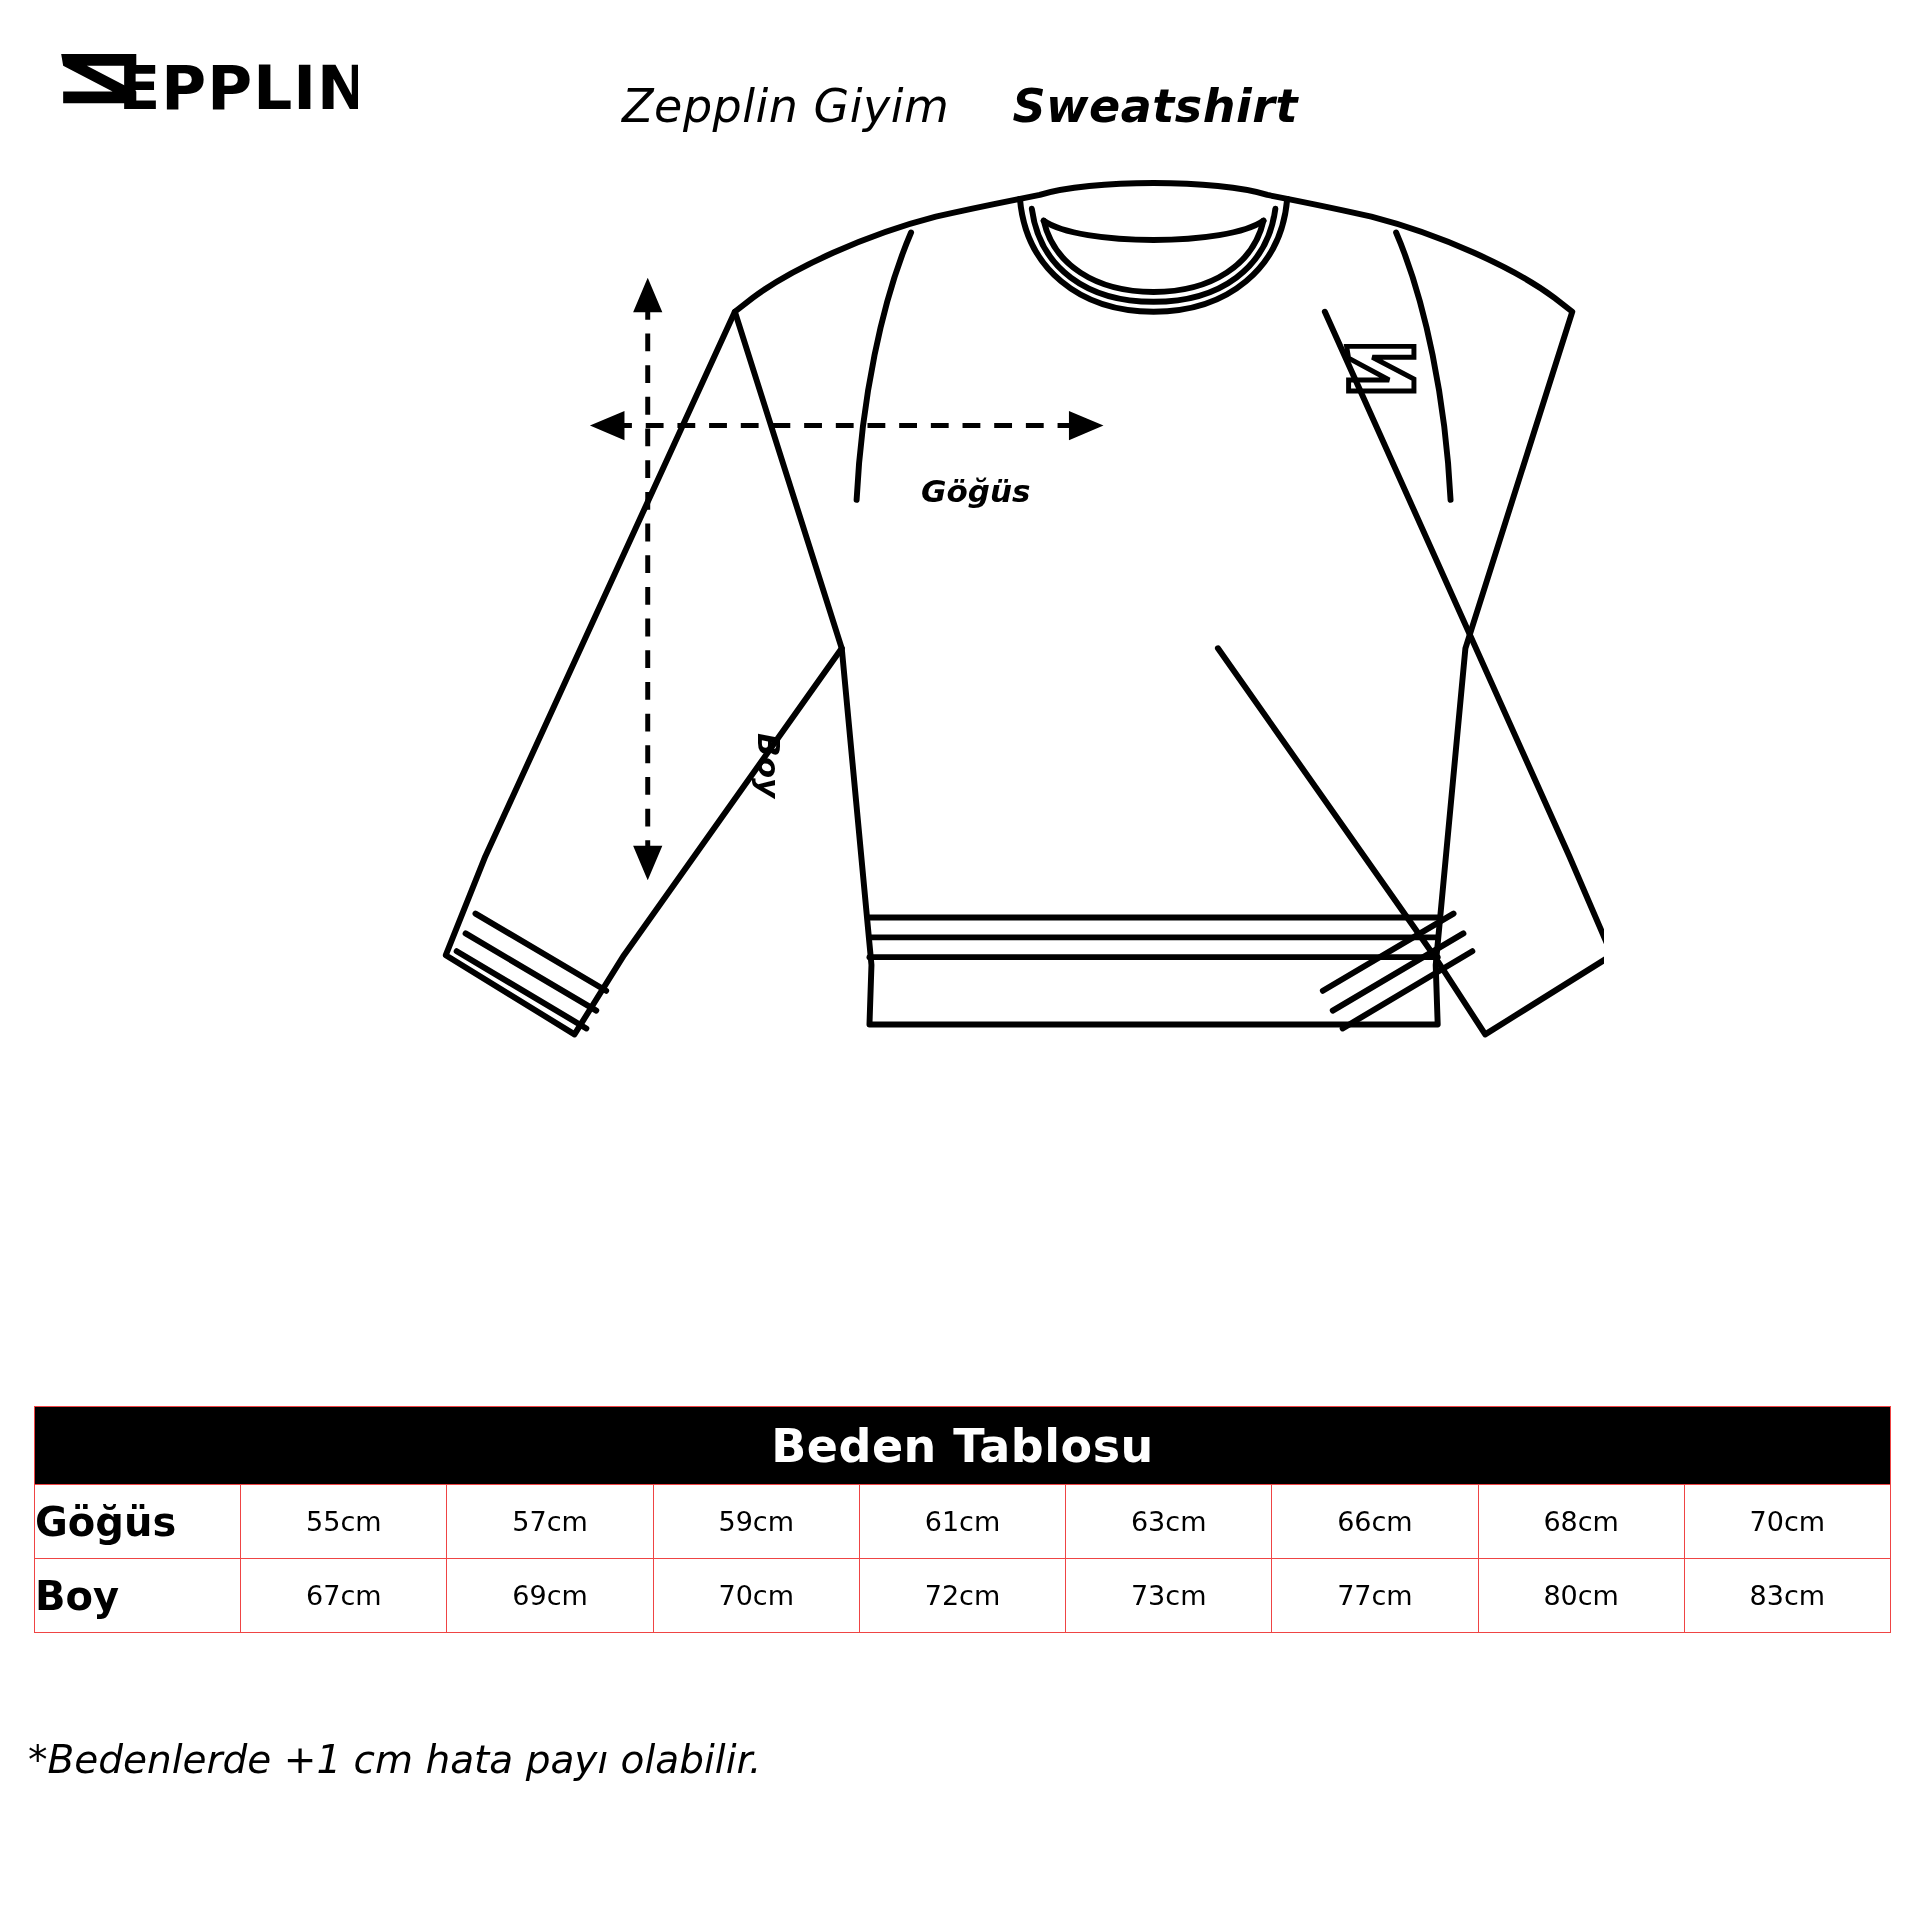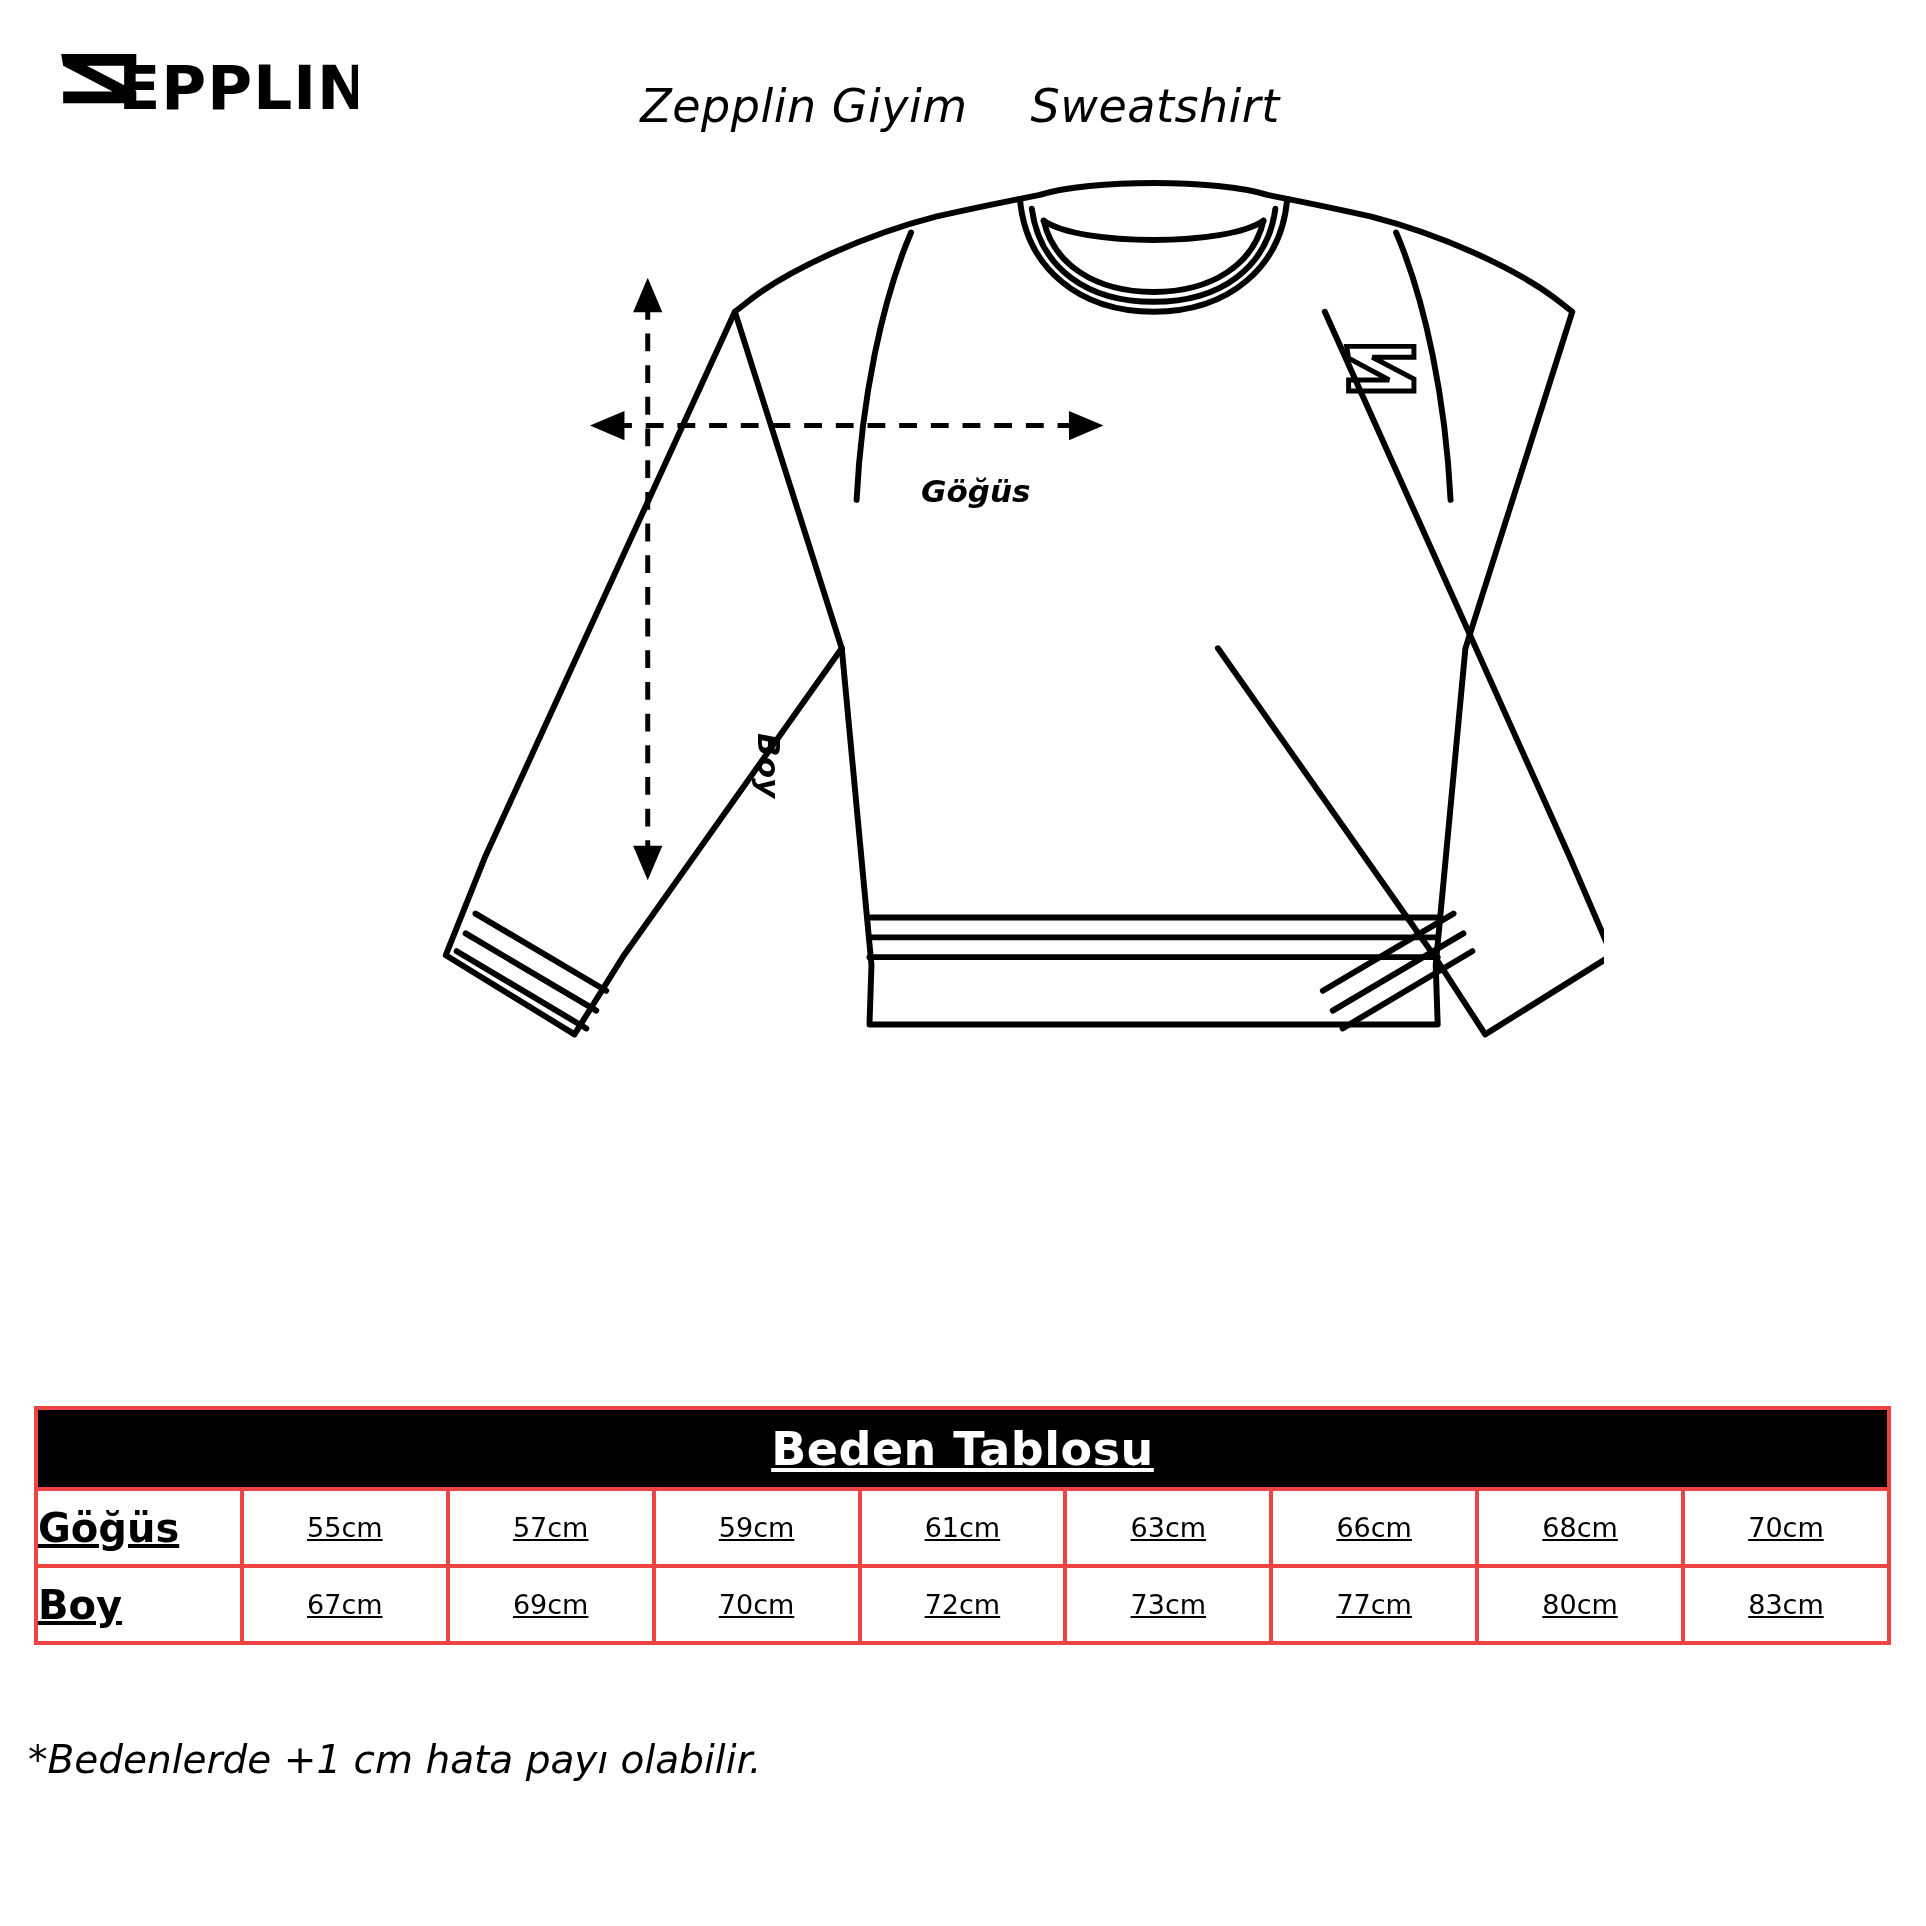--- a/index.html
+++ b/index.html
@@ -34,21 +34,21 @@
     left: 554px;
     top: 79px;
     width: 812px;
     text-align: center;
     font-size: 46px;
     font-style: italic;
     letter-spacing: 0.5px;
     white-space: nowrap;
   }
   .header-title .t-light { font-weight: 400; }
-  .header-title .t-bold  { font-weight: 400; margin-left: 48px; }
+  .header-title .t-bold  { font-weight: 700; margin-left: 48px; }
 
   
   .garment {
     position: absolute;
     left: 327px;
     top: 173px;
     width: 1277px;
     height: 911px;
   }
 
@@ -80,23 +80,22 @@
     left: 34px;
     top: 1406px;
     width: 1857px;
   }
   table.size-table {
     border-collapse: collapse;
     width: 100%;
     table-layout: fixed;
   }
   table.size-table td, table.size-table th {
-    border: 4px solid #ef4444;
+    border: 1px solid #ef4444;
     padding: 0;
-    text-decoration: underline;
   }
   .tbl-title {
     background: #000000;
     color: #ffffff;
     text-align: center;
     font-size: 46px;
     font-weight: 700;
     height: 77px;
     letter-spacing: 0.5px;
   }

